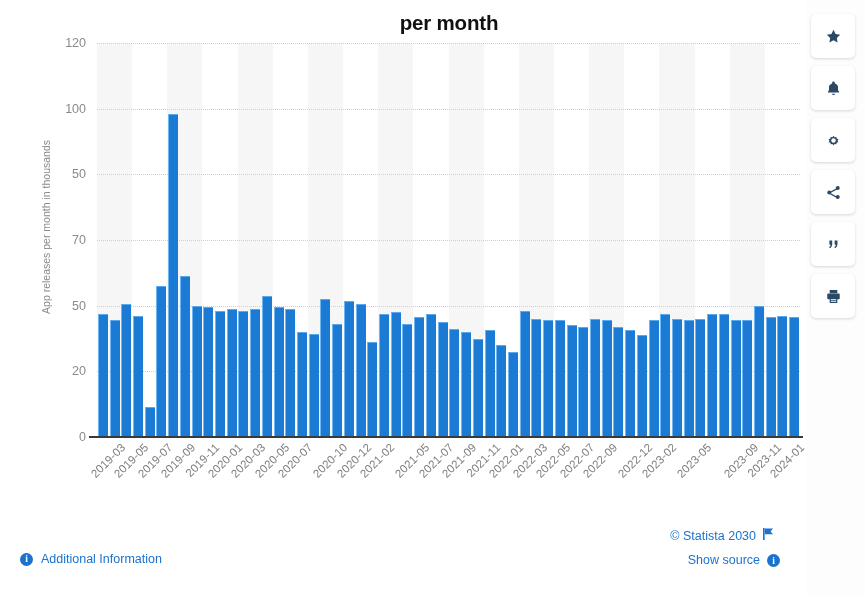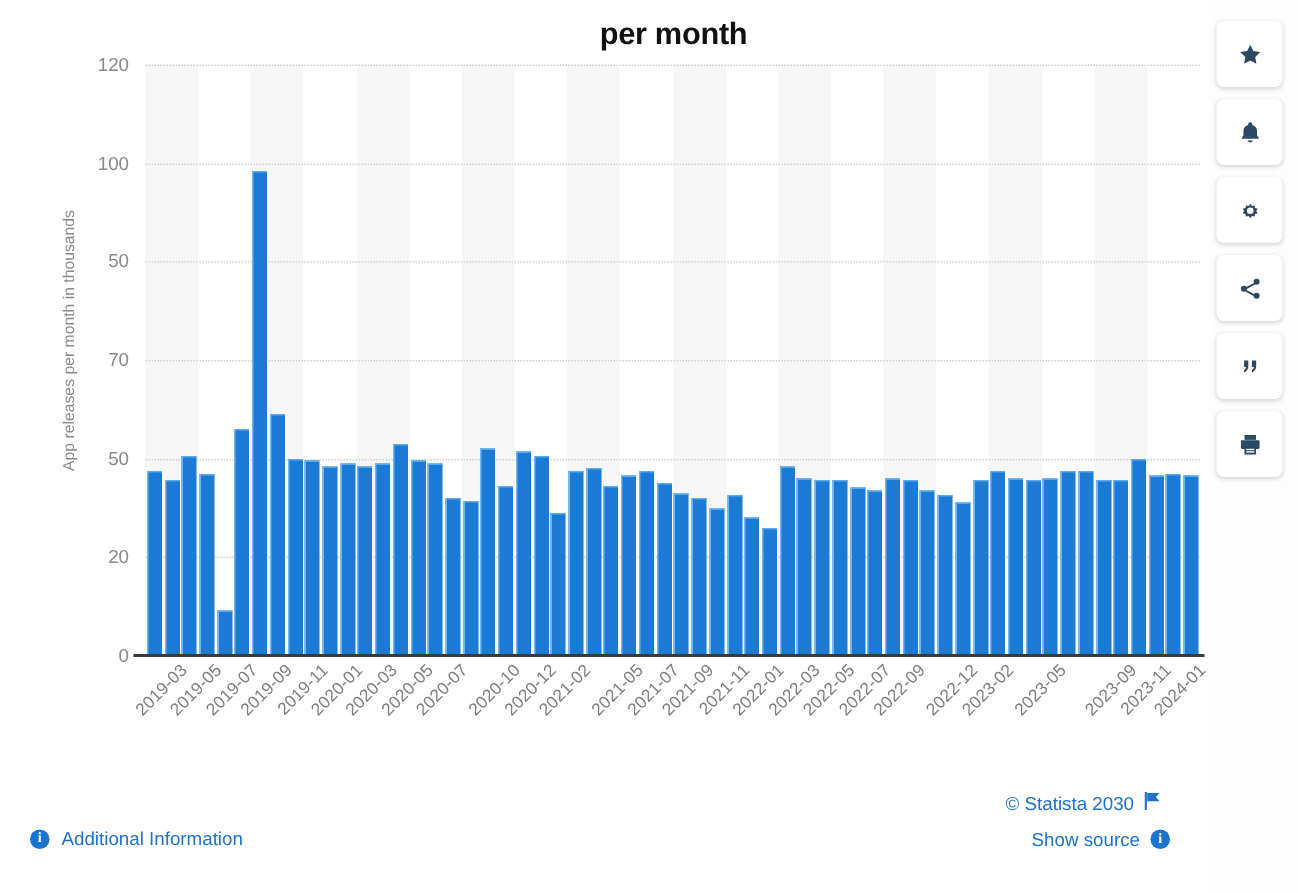--- a/index.html
+++ b/index.html
@@ -146,21 +146,21 @@
     gap: 7px;
     white-space: nowrap;
   }
   .show-source {
     position: absolute;
     right: 26px;
     top: 553px;
     font-size: 12.5px;
     color: #1a73cf;
     display: flex;
-    align-items: flex-start;
+    align-items: flex-end;
     gap: 7px;
     white-space: nowrap;
   }
   .addl-info {
     position: absolute;
     left: 20px;
     top: 552px;
     font-size: 12.5px;
     color: #1a73cf;
     display: flex;

